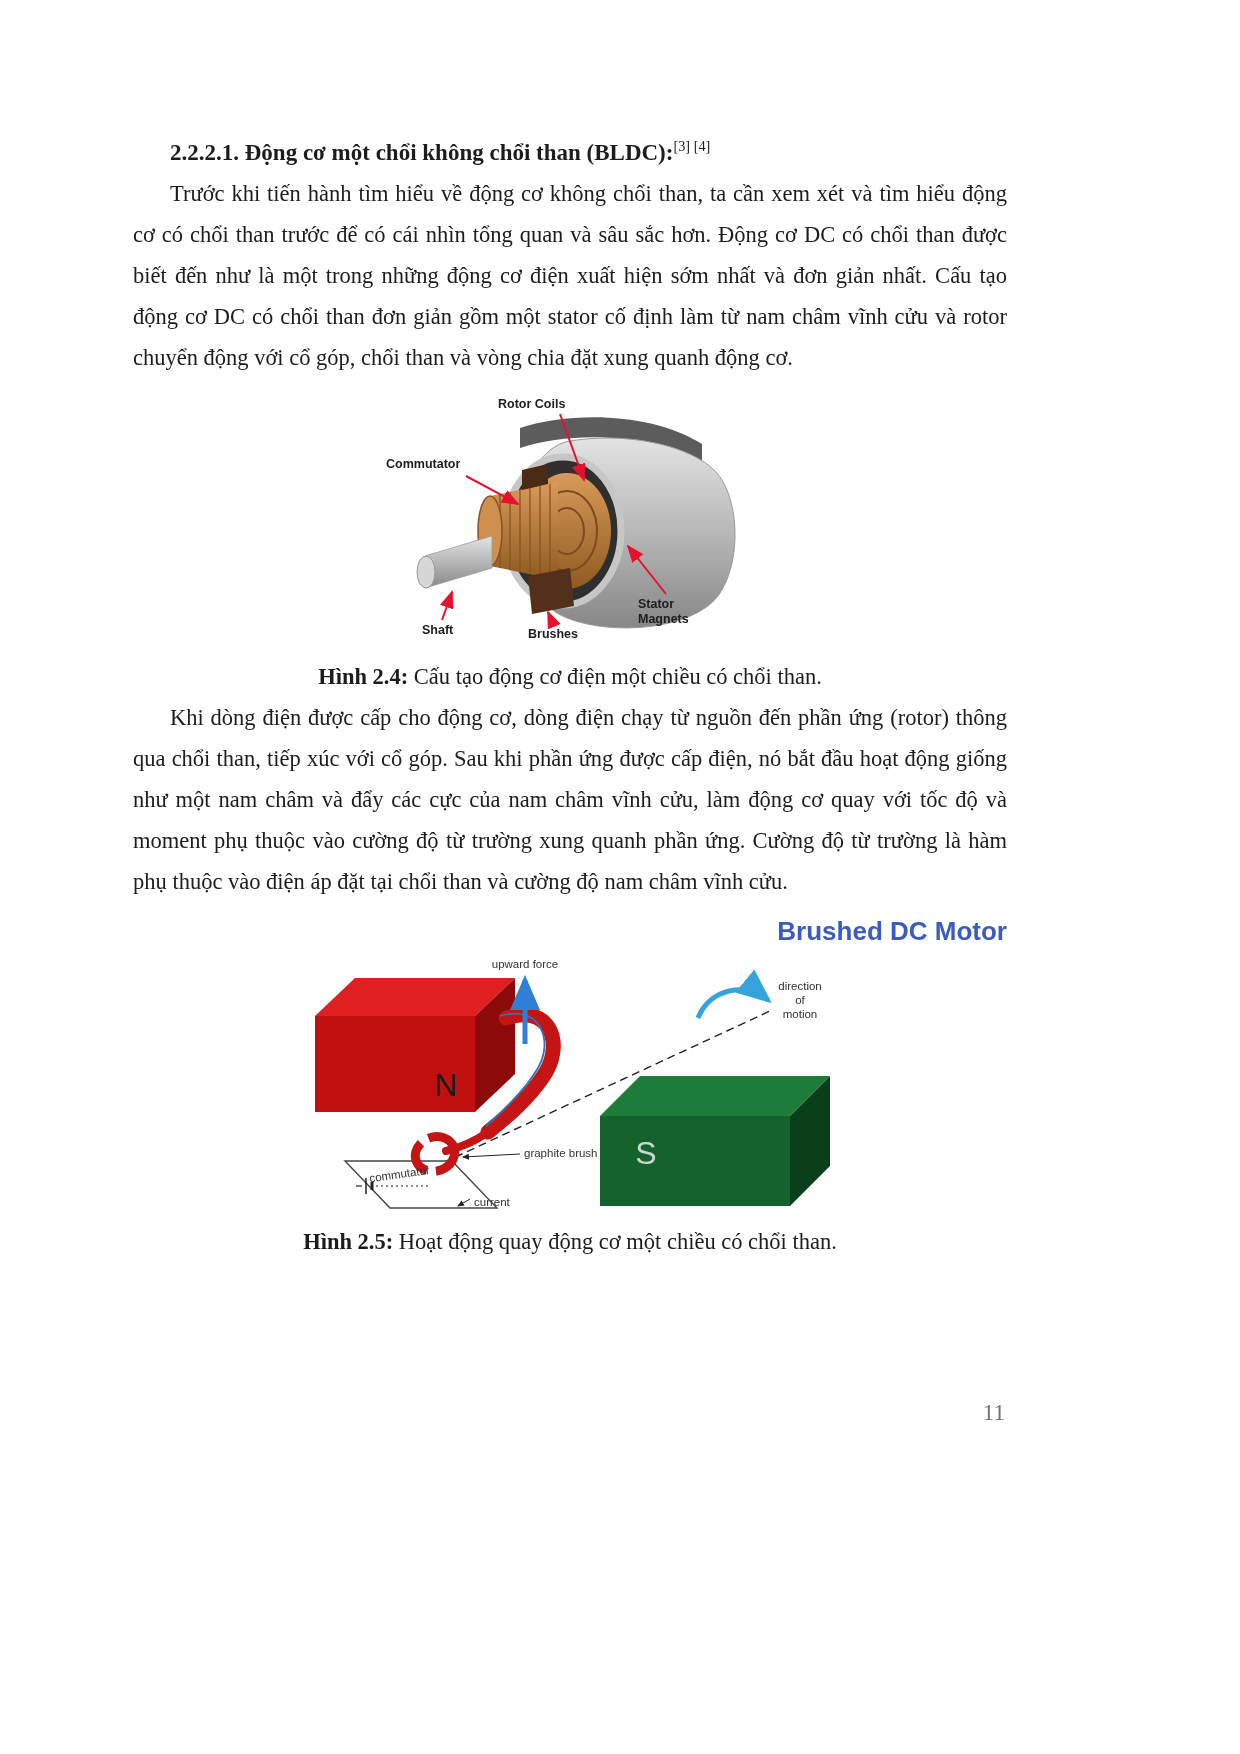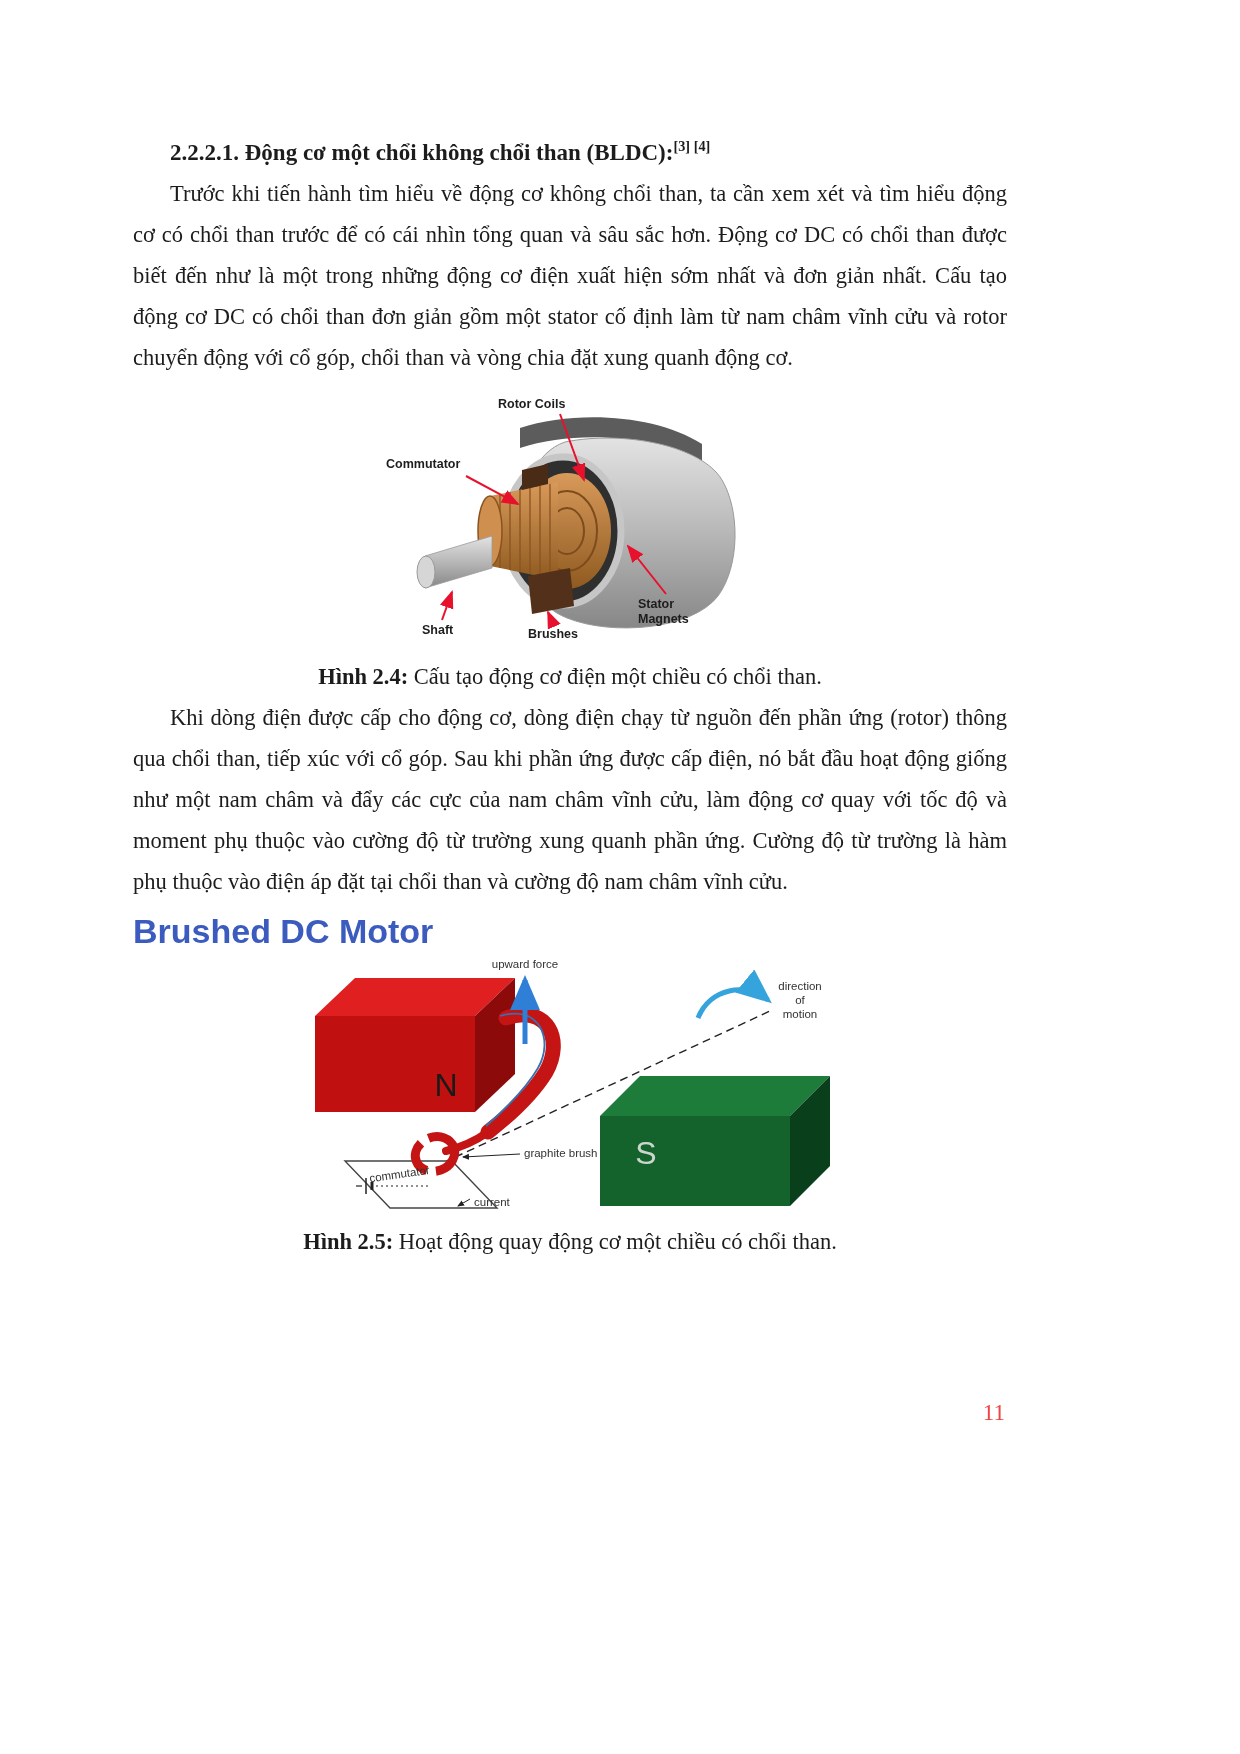--- a/index.html
+++ b/index.html
@@ -3,34 +3,34 @@
 <meta charset="utf-8">
 <style>
   * { margin:0; padding:0; box-sizing:border-box; }
   html,body { background:#ffffff; }
   .page {
     position:relative; width:1240px; height:1754px; background:#ffffff;
     font-family:"Liberation Serif", serif; color:#1c1c1c; overflow:hidden;
   }
   .content { position:absolute; left:133px; top:126px; width:874px; }
   .heading { font-size:23px; font-weight:bold; text-indent:37px; line-height:41px; white-space:nowrap; }
-  .heading sup { font-size:0.62em; font-weight:bold; }
+  .heading sup { font-size:0.62em; font-weight:normal; }
   p.body { font-size:22.5px; line-height:41px; text-align:justify; text-indent:37px; }
   .figure-wrap { text-align:center; margin-top:6px; }
   .figure-wrap svg { display:block; margin:0 auto; }
   .fig-caption { text-align:center; font-size:22.5px; line-height:40px; margin-top:3px; }
   .cap-label { font-weight:bold; }
   .fig2-title {
-    text-align:left; font-family:"Liberation Sans", sans-serif; font-weight:bold;
-    font-size:34px; color:#3c5bbf; margin-top:12px; line-height:34px;
+    text-align:right; font-family:"Liberation Sans", sans-serif; font-weight:bold;
+    font-size:26px; color:#3c5bbf; margin-top:12px; line-height:34px;
   }
   .figlabel  { font:bold 12.5px "Liberation Sans", sans-serif; fill:#1d1d1d; }
   .figlabel2 { font:11.5px "Liberation Sans", sans-serif; fill:#333333; }
   .biglabel  { font:32px "Liberation Sans", sans-serif; }
-  .pageno { position:absolute; top:1400px; right:235px; font-size:23px; color:#ef4444; }
+  .pageno { position:absolute; top:1400px; right:235px; font-size:23px; color:#737373; }
 </style>
 </head>
 <body>
 
 <div class="page">
   <div class="content">
 
     <div class="heading">
       <span>2.2.2.1. Động cơ một chổi không chổi than (BLDC):</span><sup>[3] [4]</sup>
     </div>

